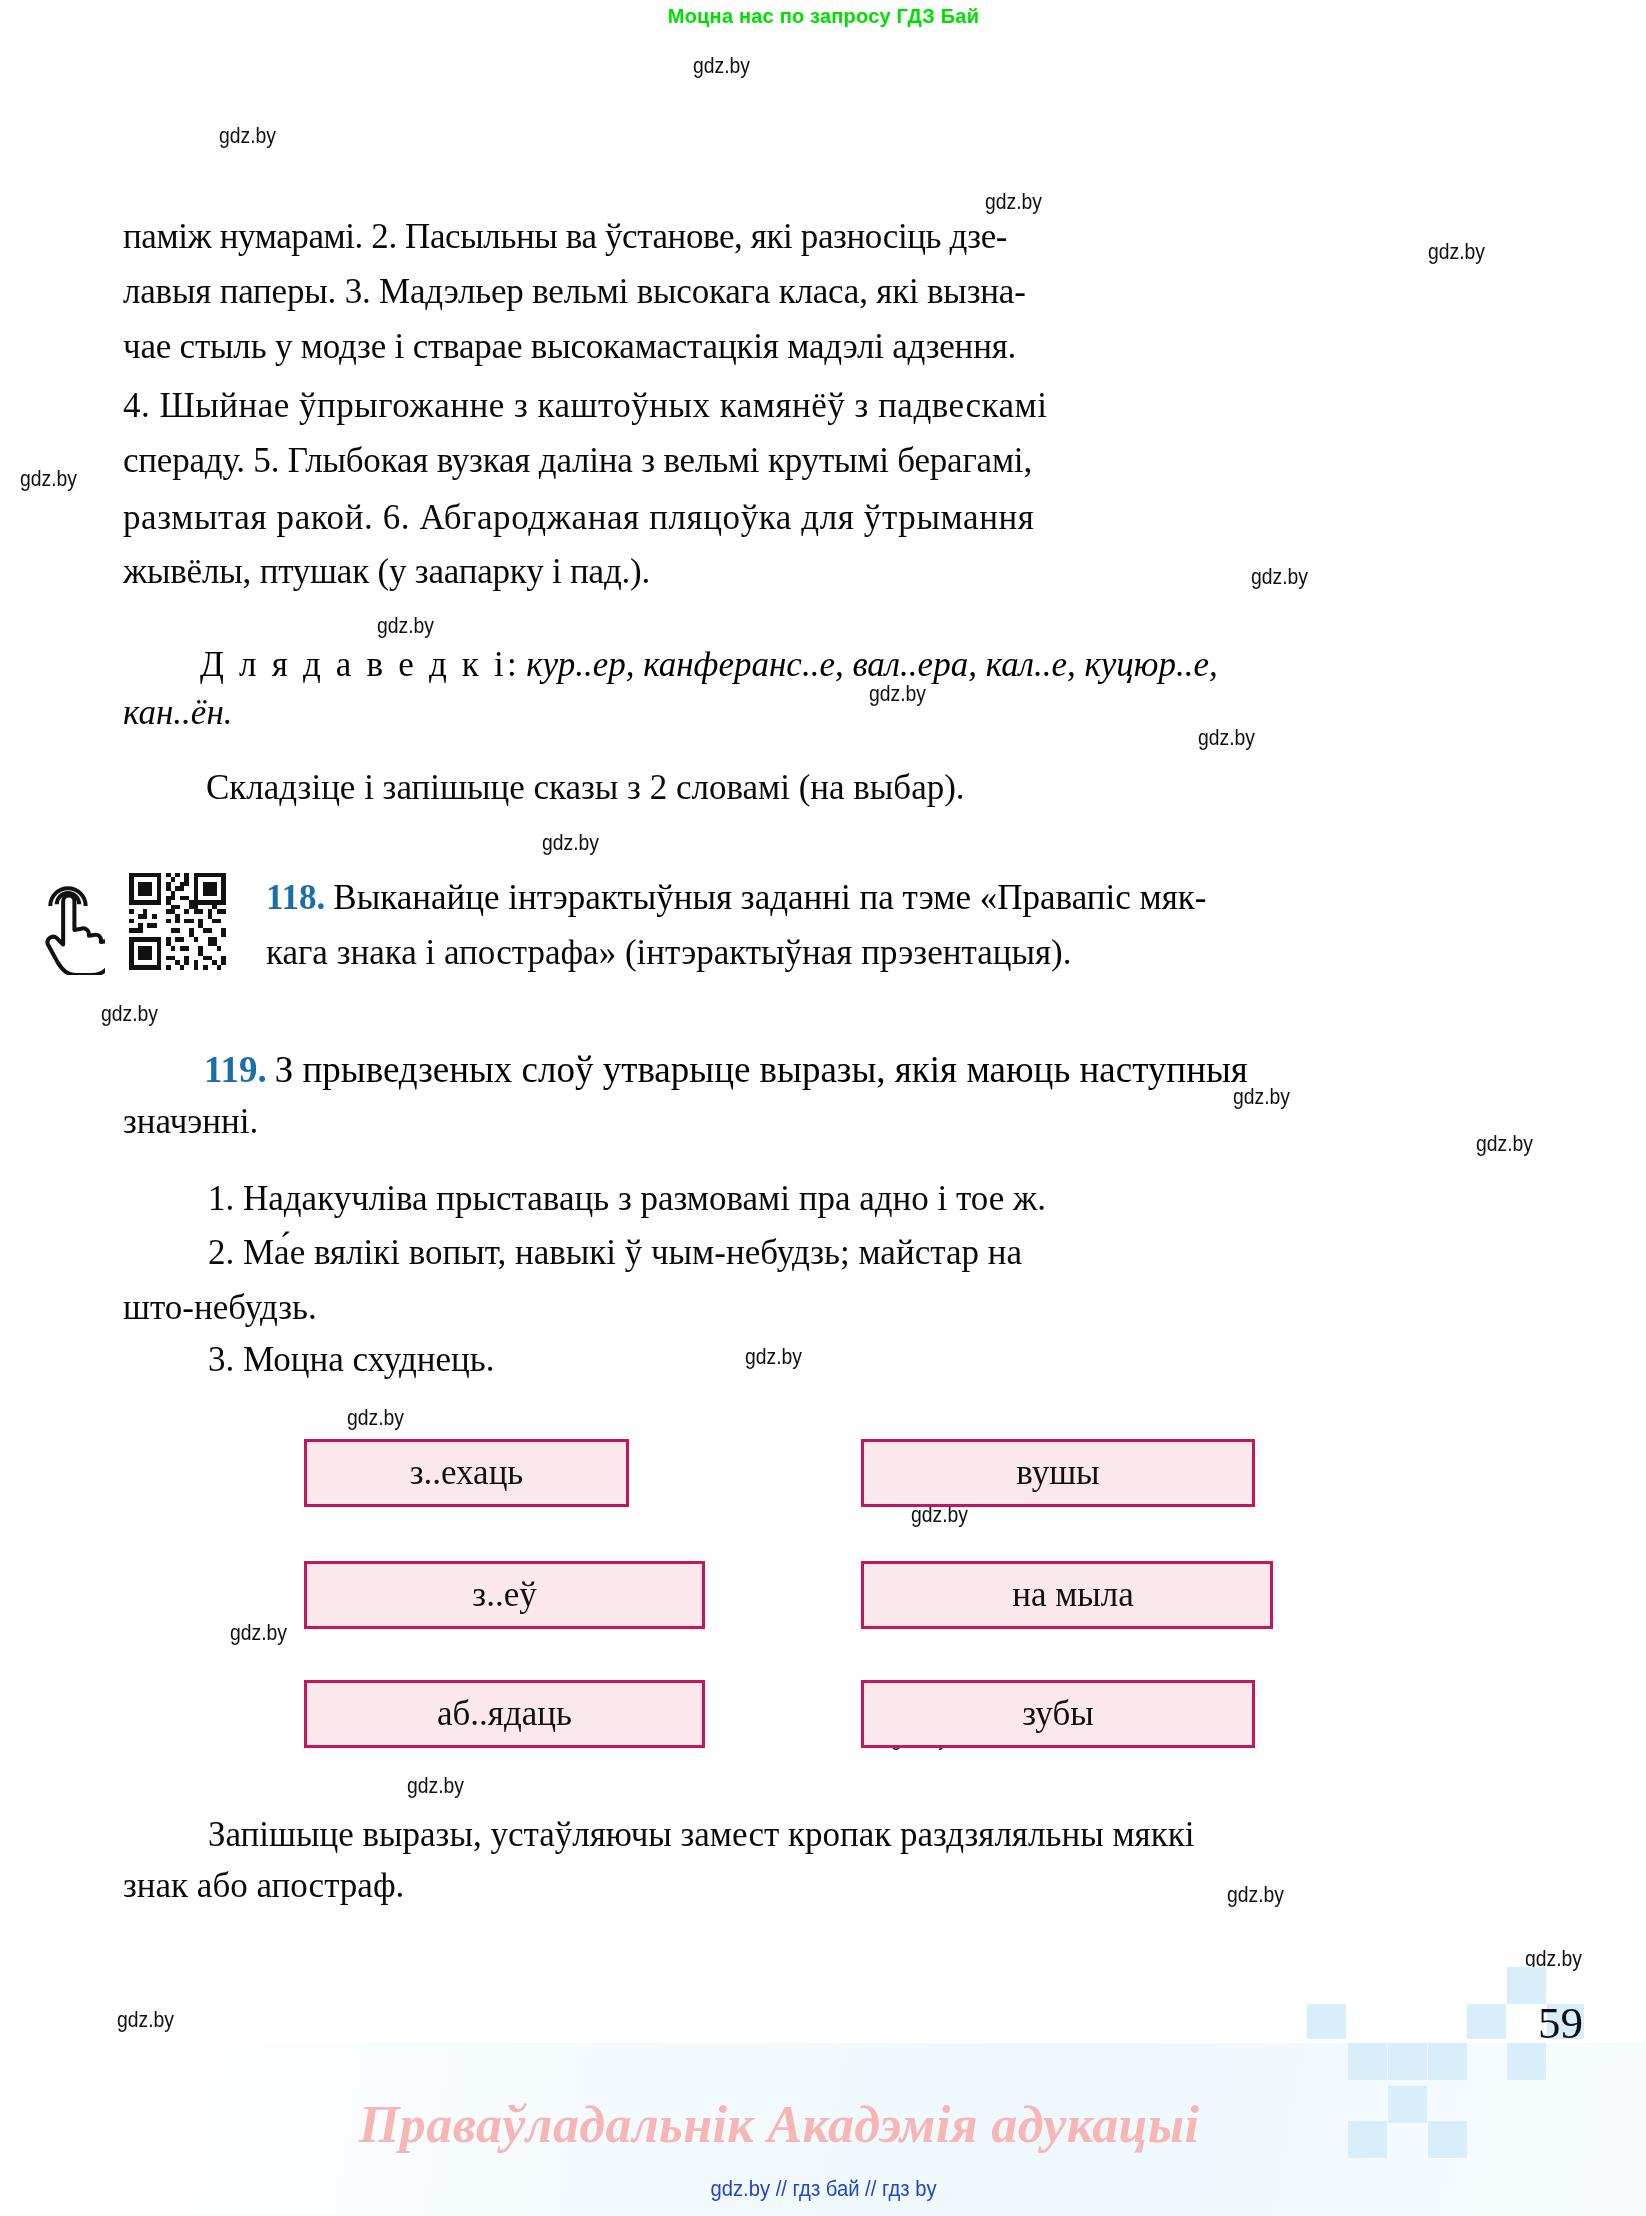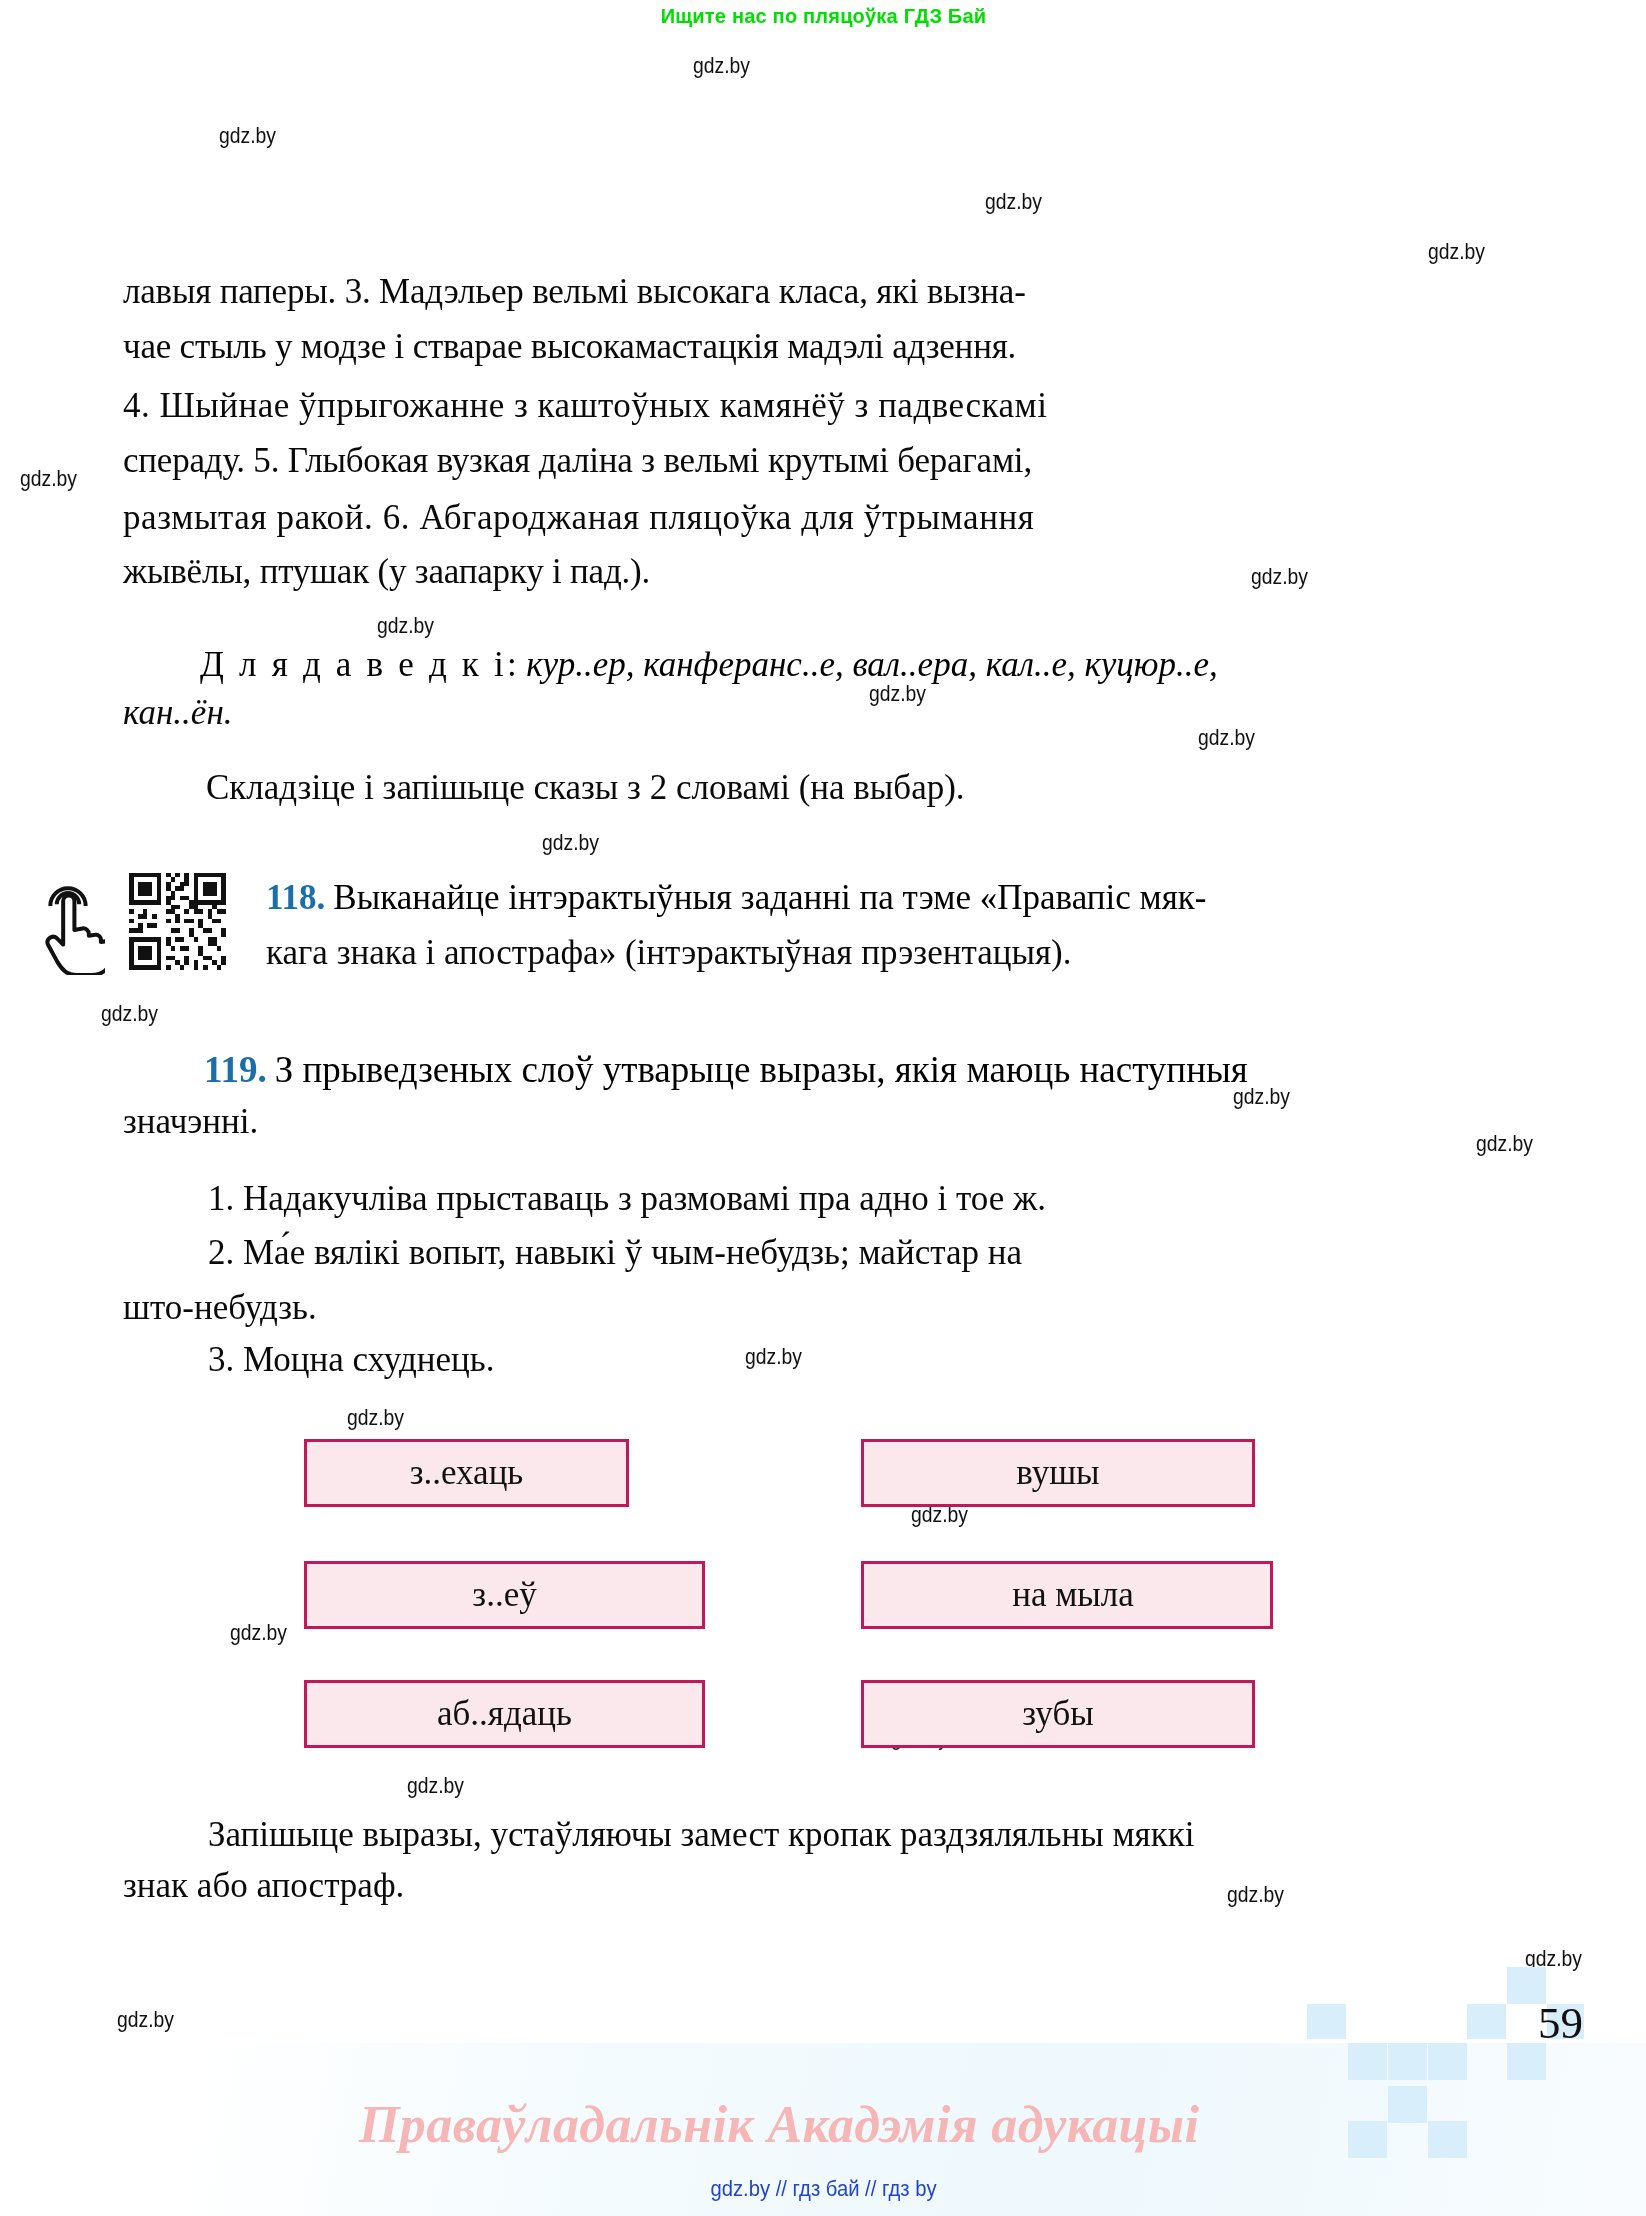--- a/index.html
+++ b/index.html
@@ -136,21 +136,21 @@
     font-size: 22px;
     color: #2244cc;
     transform: scaleX(0.92);
   }
 </style>
 </head>
 <body>
 
 <div id="page">
 
-  <div class="banner">Ищите нас по пляцоўка ГДЗ Бай</div>
+  <div class="banner">Моцна нас по запросу ГДЗ Бай</div>
 
   <div class="wm" style="left:693px; top:53px;">gdz.by</div>
   <div class="wm" style="left:219px; top:123px;">gdz.by</div>
   <div class="wm" style="left:985px; top:189px;">gdz.by</div>
   <div class="wm" style="left:1428px; top:239px;">gdz.by</div>
   <div class="wm" style="left:20px;  top:466px;">gdz.by</div>
   <div class="wm" style="left:1251px; top:564px;">gdz.by</div>
   <div class="wm" style="left:377px; top:613px;">gdz.by</div>
   <div class="wm" style="left:869px; top:681px;">gdz.by</div>
   <div class="wm" style="left:1198px; top:725px;">gdz.by</div>
@@ -163,20 +163,21 @@
   <div class="wm" style="left:911px; top:1502px;">gdz.by</div>
   <div class="wm" style="left:230px; top:1620px;">gdz.by</div>
   <div class="wm" style="left:891px; top:1725px;">gdz.by</div>
   <div class="wm" style="left:407px; top:1773px;">gdz.by</div>
   <div class="wm" style="left:1227px; top:1882px;">gdz.by</div>
   <div class="wm" style="left:1525px; top:1946px;">gdz.by</div>
   <div class="wm" style="left:117px; top:2007px;">gdz.by</div>
   <div class="wm" style="left:380px; top:2047px;">gdz.by</div>
   <div class="wm" style="left:1154px; top:2089px;">gdz.by</div>
 
+  <div class="body-text tight" style="left:123px; top:219px; letter-spacing:-0.4px;">паміж нумарамі. 2. Пасыльны ва ўстанове, які разносіць дзе-</div>
   <div class="body-text tight" style="left:123px; top:274px; letter-spacing:-0.2px;">лавыя паперы. 3. Мадэльер вельмі высокага класа, які вызна-</div>
   <div class="body-text tight" style="left:123px; top:329px; letter-spacing:-0.2px;">чае стыль у модзе і ствараe высокамастацкія мадэлі адзення.</div>
   <div class="body-text tight" style="left:123px; top:388px; letter-spacing:0.5px;">4. Шыйнае ўпрыгожанне з каштоўных камянёў з падвескамі</div>
   <div class="body-text tight" style="left:123px; top:443px; letter-spacing:-0.2px;">спераду. 5. Глыбокая вузкая даліна з вельмі крутымі берагамі,</div>
   <div class="body-text tight" style="left:123px; top:500px; letter-spacing:0.6px;">размытая ракой. 6. Абгароджаная пляцоўка для ўтрымання</div>
   <div class="body-text tight" style="left:123px; top:554px;">жывёлы, птушак (у заапарку і пад.).</div>
 
   <div style="position:absolute; left:200px; top:645px; font-size:35px; white-space:nowrap;">
     <span style="letter-spacing:3.2px;">Д л я  д а в е д к і:</span><span class="ital" style="margin-left:6.4px;">кур..ер, канферанс..е, вал..ера, кал..е, куцюр..е,</span>
   </div>

